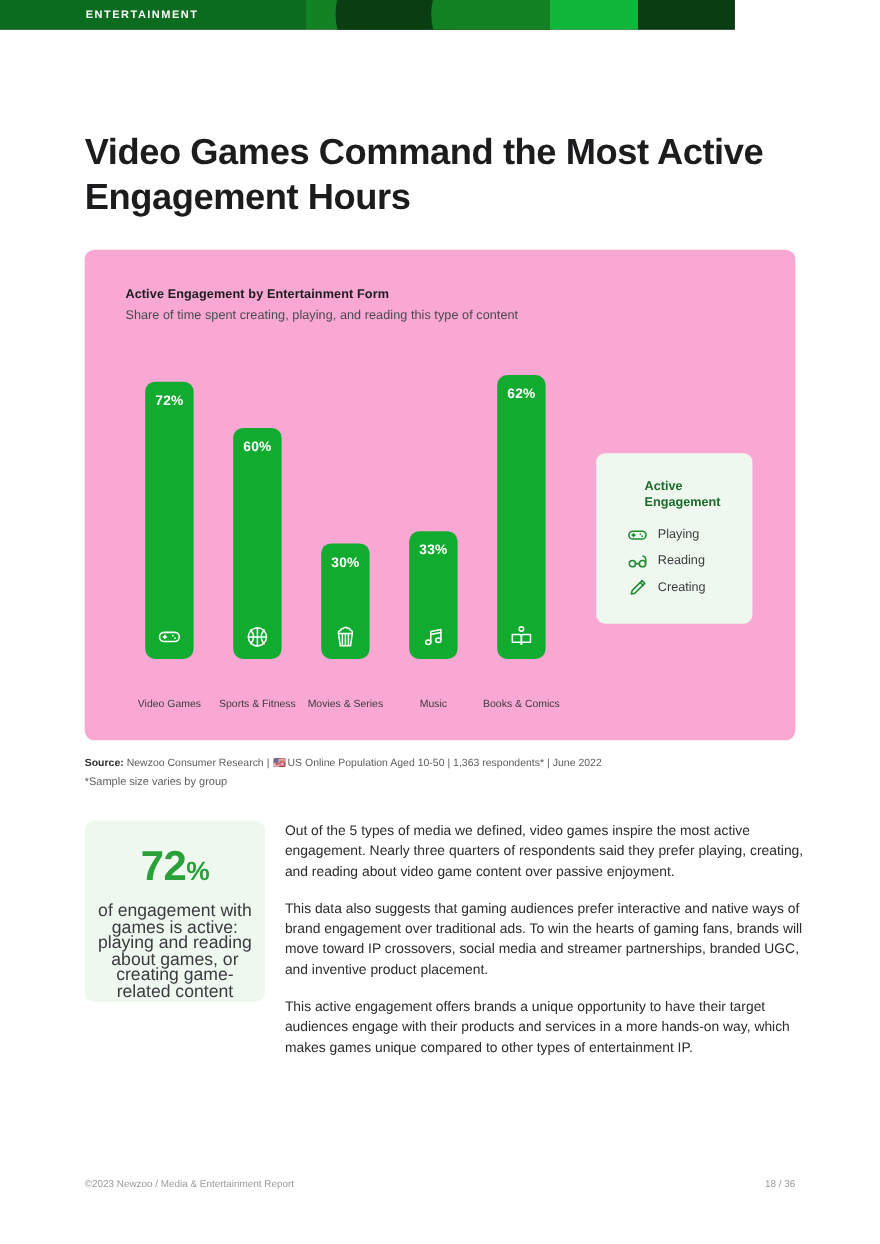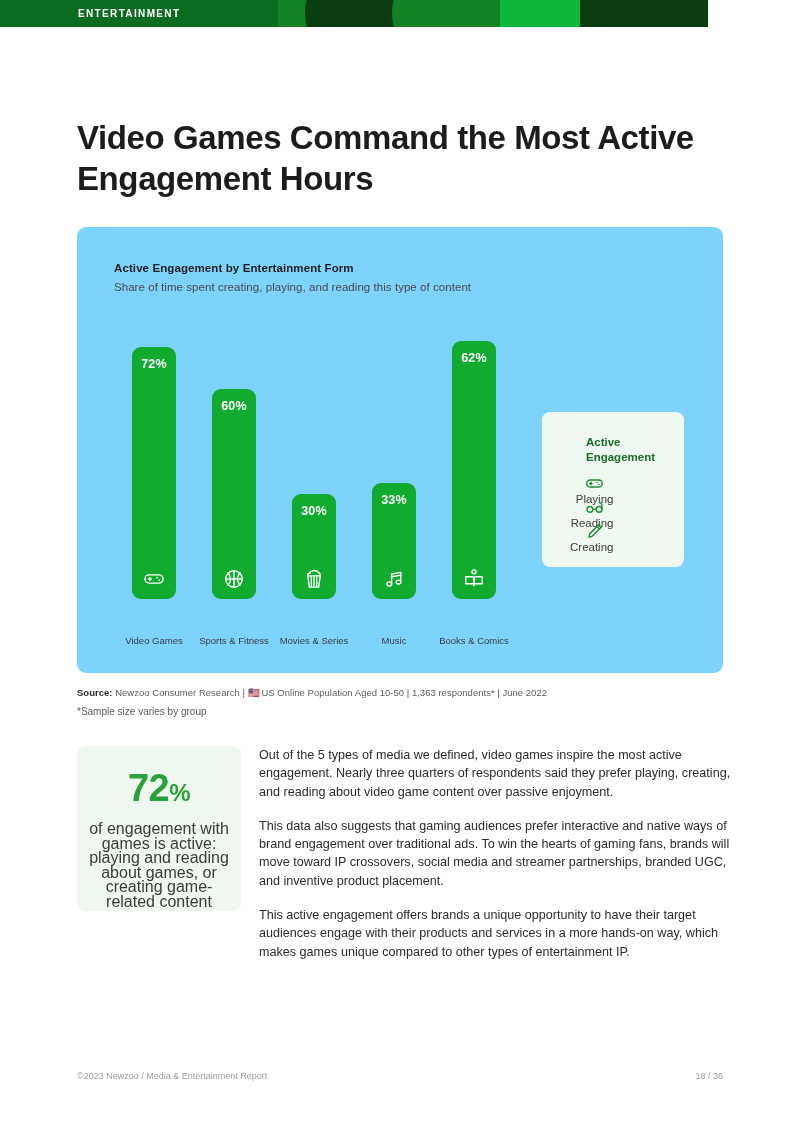--- a/index.html
+++ b/index.html
@@ -6,21 +6,21 @@
   body{
     width:800px;height:1131px;
     background:#ffffff;
     font-family:"Liberation Sans", sans-serif;
     color:#1d1d1f;
     overflow:hidden;
     position:relative;
   }
 
   
-  .banner{position:absolute;left:0;top:0;width:668px;height:27px;overflow:hidden;background:#404040;padding-left:40px;}
+  .banner{position:absolute;left:0;top:0;width:668px;height:27px;overflow:hidden;background:#404040;}
   .banner .blk{position:absolute;top:0;height:27px;}
   .b-dark1{left:0;width:278px;background:#0b6b1e;}
   .b-mid{left:278px;width:114px;background:#128225;}
   .b-deep{left:392px;width:108px;background:#0a3d12;}
   .b-bright{left:500px;width:80px;background:#0fb83a;}
   .b-dark2{left:580px;width:220px;background:#0a3d12;}
   .circ{position:absolute;border-radius:50%;}
   .circ-a{left:305px;top:-42px;width:110px;height:110px;background:#0a3d12;}
   .circ-b{left:392px;top:-42px;width:110px;height:110px;background:#128225;}
   .banner-label{
@@ -31,21 +31,21 @@
   
   .page-title{
     position:absolute;left:77px;top:95px;width:620px;
     font-size:33px;line-height:41px;font-weight:700;letter-spacing:-0.4px;
     color:#1c1c1e;
   }
 
   
   .chart-card{
     position:absolute;left:77px;top:227px;width:646px;height:446px;
-    background:#7dd3fc;border-radius:9px;
+    background:#f9a8d4;border-radius:9px;
   }
   .chart-title{position:absolute;left:37px;top:35px;font-size:11.5px;font-weight:700;color:#1c1c1e;letter-spacing:0.1px;}
   .chart-sub{position:absolute;left:37px;top:54px;font-size:11.5px;color:#4a4a4d;letter-spacing:0.05px;}
 
   .plot{position:absolute;left:37px;top:100px;width:420px;height:320px;}
   .bar-col{position:absolute;bottom:0;width:80px;}
   .bar{
     position:absolute;bottom:48px;width:44px;left:18px;
     background:#11ab2f;border-radius:9px;
     display:flex;flex-direction:column;align-items:center;
@@ -66,21 +66,21 @@
   
   .legend{
     position:absolute;left:465px;top:185px;width:142px;height:155px;
     background:#eff8ef;border-radius:8px;
   }
   .legend-title{
     position:absolute;left:44px;top:23px;width:100px;
     font-size:11.5px;font-weight:700;line-height:14.5px;color:#1a6b29;
   }
   .legend-items{position:absolute;left:28px;top:62px;}
-  .legend-row{display:flex;align-items:flex-end;height:24px;flex-direction:column;}
+  .legend-row{display:flex;align-items:center;height:24px;}
   .legend-ico{width:19px;height:19px;margin-right:9px;flex:0 0 19px;}
   .legend-ico svg{display:block;width:19px;height:19px;}
   .legend-txt{font-size:11.5px;color:#3b3b3d;}
 
   
   .source{position:absolute;left:77px;top:687px;font-size:9.5px;color:#5c5c5f;letter-spacing:0.02px;}
   .source b{color:#2b2b2d;font-weight:700;}
   .flag{display:inline-block;margin:0 1px;}
   .source-note{position:absolute;left:77px;top:706px;font-size:10px;color:#5c5c5f;}
 

